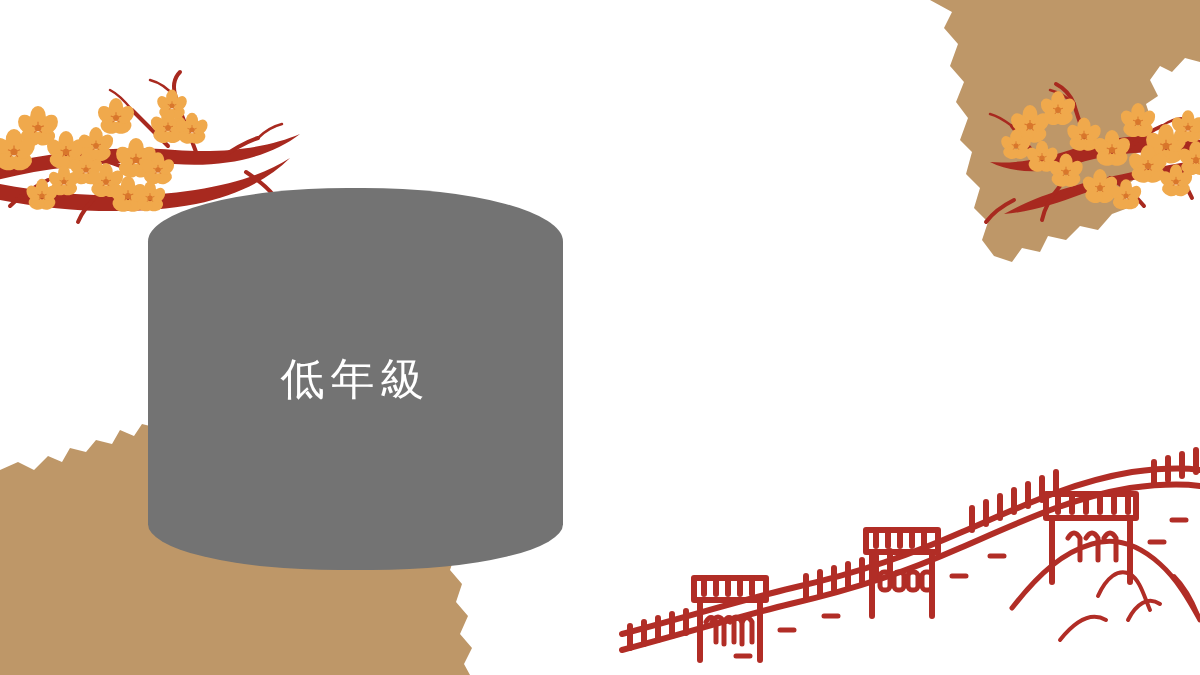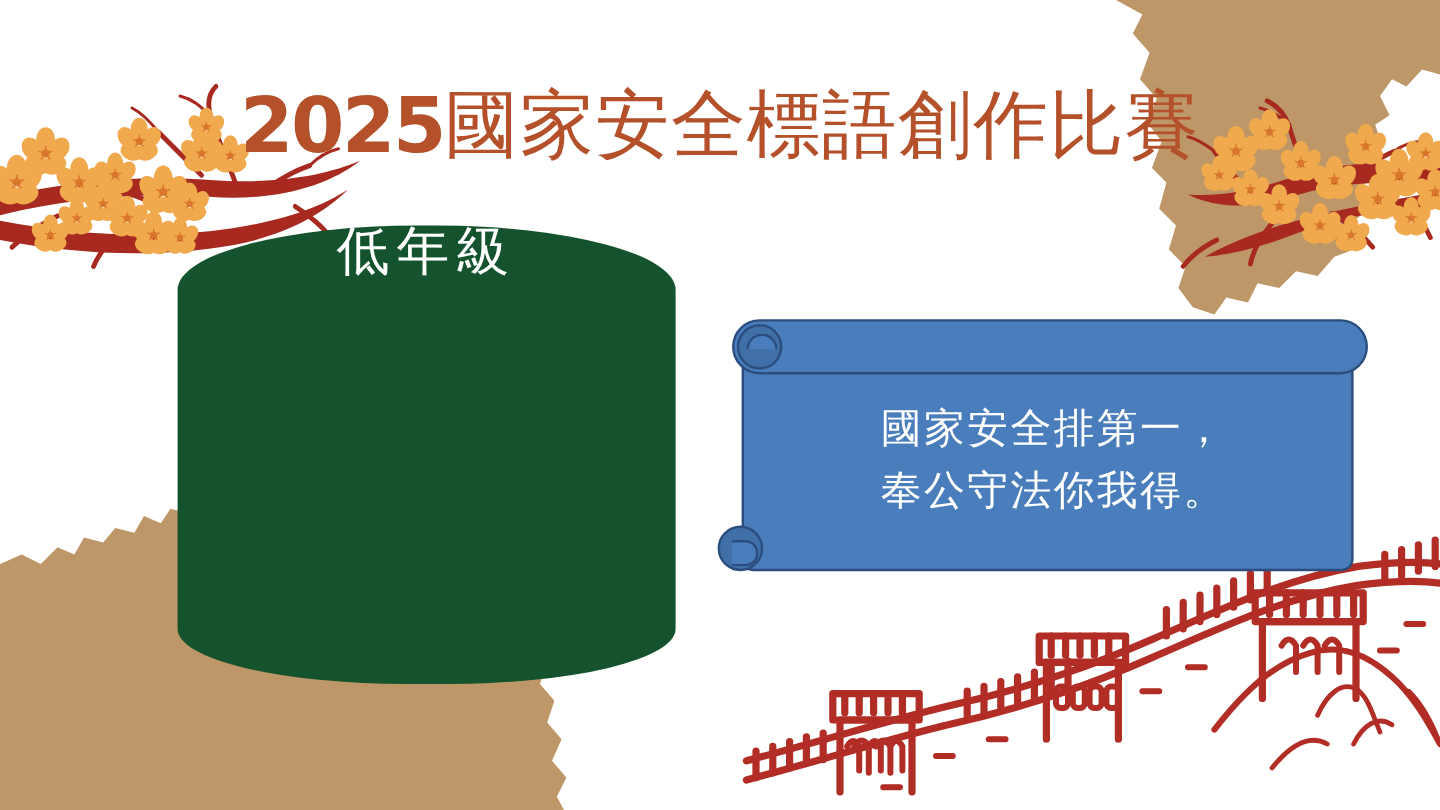--- a/index.html
+++ b/index.html
@@ -45,26 +45,26 @@
     letter-spacing:1px;
     color:#B5512A;
     vertical-align:-2px;
   }
 
   
   #badge {
     position:absolute;
     left:148px; top:188px;
     width:415px; height:382px;
-    background:#14532d;
+    background:#737373;
     border-radius:48% 48% 46% 46% / 14% 14% 12% 12%;
     z-index:5;
     display:flex;
-    flex-direction:row;
-    align-items:flex-start;
+    flex-direction:column;
+    align-items:center;
     justify-content:center;
     gap:44px;
   }
   .badge-line {
     color:#ffffff;
     font-family:"DejaVu Serif","Liberation Serif",serif;
     font-size:44px;
     letter-spacing:6px;
     line-height:1;
     text-align:center;
@@ -322,32 +322,19 @@
       <use href="#blossom" transform="translate(1176,182) scale(0.85)"></use>
       <use href="#blossom" transform="translate(1042,158) scale(0.82)"></use>
       <use href="#blossom" transform="translate(1066,172) scale(0.88)"></use>
       <use href="#blossom" transform="translate(1100,188) scale(0.9)"></use>
       <use href="#blossom" transform="translate(1126,196) scale(0.8)"></use>
       <use href="#blossom" transform="translate(1016,146) scale(0.78)"></use>
       <use href="#blossom" transform="translate(1196,160) scale(0.9)"></use>
     </g>
   </svg>
 
-  <div id="title-bar">
-    <span id="title-year">2025</span><span id="title-text">國家安全標語創作比賽</span>
-  </div>
 
   <div id="badge">
     <div class="badge-line">低年級</div>
   </div>
 
-  <div id="scroll">
-    <div id="scroll-body"></div>
-    <div id="scroll-top-roll"></div>
-    <div id="scroll-curl-tl"></div>
-    <div id="scroll-curl-bl"></div>
-    <div id="scroll-text">
-      <div>國家安全排第一，</div>
-      <div>奉公守法你我得。</div>
-    </div>
-  </div>
 
 </div>
 
 </body></html>

